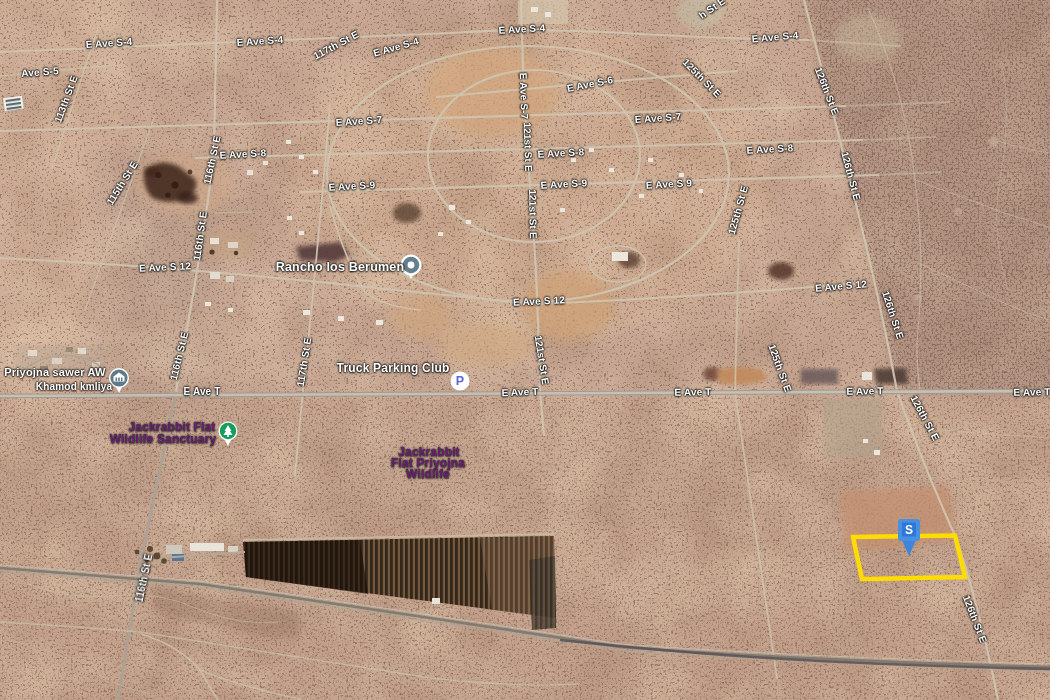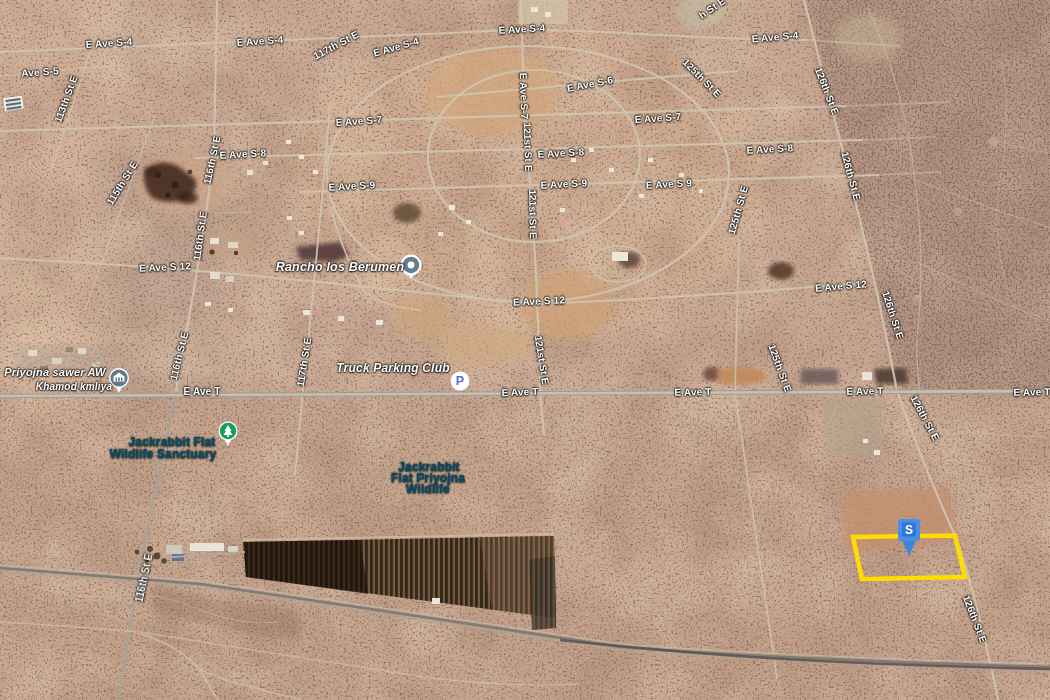--- a/index.html
+++ b/index.html
@@ -1,22 +1,22 @@
 <!DOCTYPE html>
 <html><head>
 <meta charset="utf-8">
 <style>
   html,body{margin:0;padding:0;} 
   #map{position:relative;width:1050px;height:700px;overflow:hidden;background:#c8a58f;font-family:"Liberation Sans",sans-serif;}
   #map svg{position:absolute;left:0;top:0;}
   .lbl{position:absolute;white-space:nowrap;color:#fff;font-weight:700;font-size:10px;letter-spacing:.15px;
        text-shadow:0 0 2px rgba(0,0,0,.9),0 0 2px rgba(0,0,0,.75),0 1px 2px rgba(0,0,0,.8),0 -1px 2px rgba(0,0,0,.55);}
-  .big{font-size:13px;letter-spacing:.2px;font-style:italic;}
-  .grn{color:#0c4a6e;font-size:12px;font-weight:700;
-       text-shadow:0 0 2px rgba(10,35,18,.85),0 0 2px rgba(10,35,18,.6),0 1px 2px rgba(10,35,18,.7);margin-top:15px;}
+  .big{font-size:13px;letter-spacing:.2px;}
+  .grn{color:#701a75;font-size:12px;font-weight:700;
+       text-shadow:0 0 2px rgba(10,35,18,.85),0 0 2px rgba(10,35,18,.6),0 1px 2px rgba(10,35,18,.7);}
 </style>
 </head>
 <body>
 <div id="map">
 
 <svg width="1050" height="700" viewBox="0 0 1050 700">
 <defs>
   <filter id="fcoarse" x="0%" y="0%" width="100%" height="100%">
     <feTurbulence type="fractalNoise" baseFrequency="0.016" numOctaves="4" seed="7" result="n"></feTurbulence>
     <feColorMatrix in="n" type="matrix" values="0 0 0 0 0  0 0 0 0 0  0 0 0 0 0  2.2 0 0 0 -0.9" result="a"></feColorMatrix>

